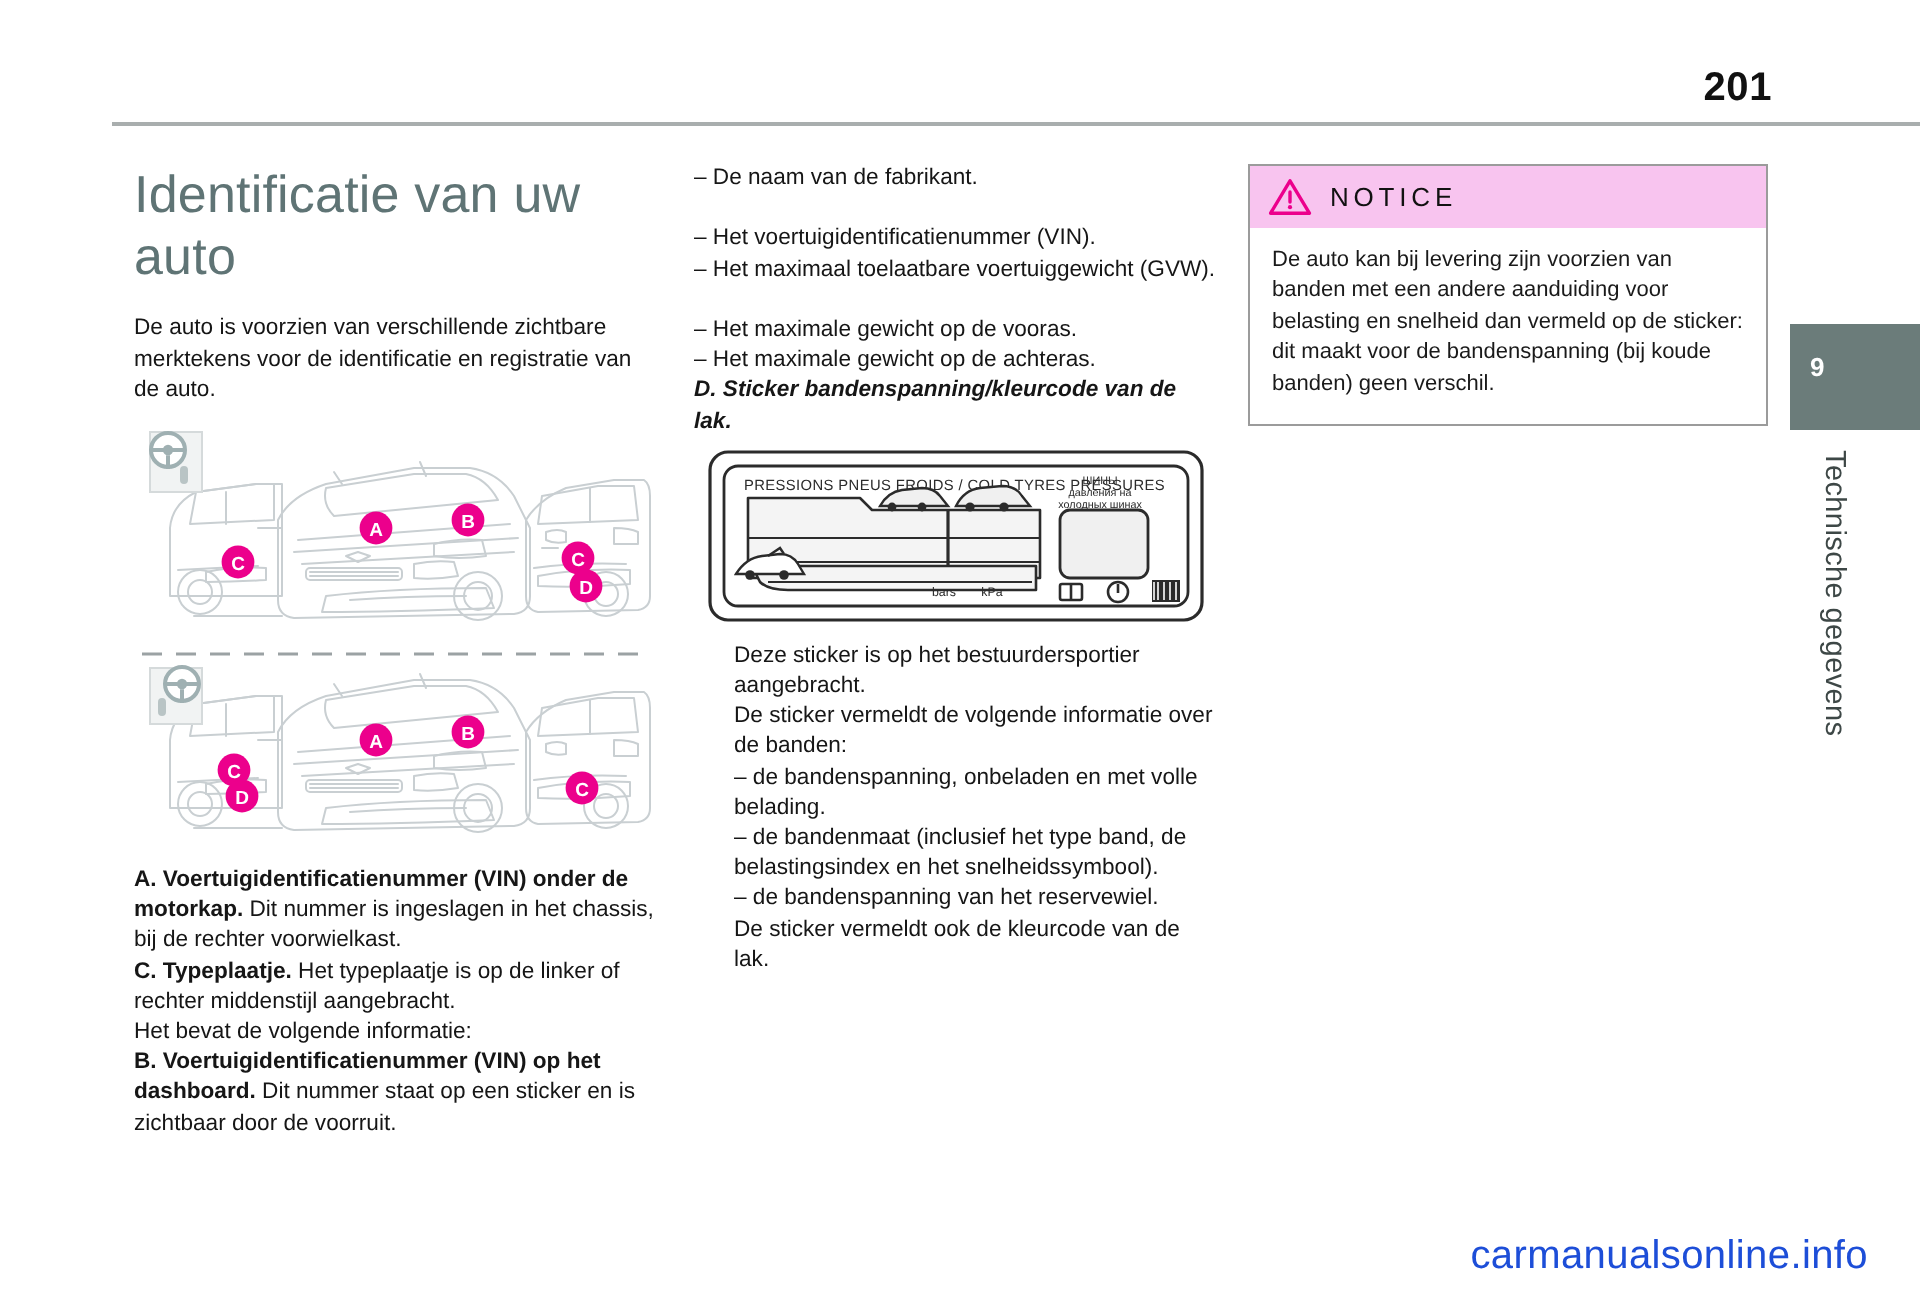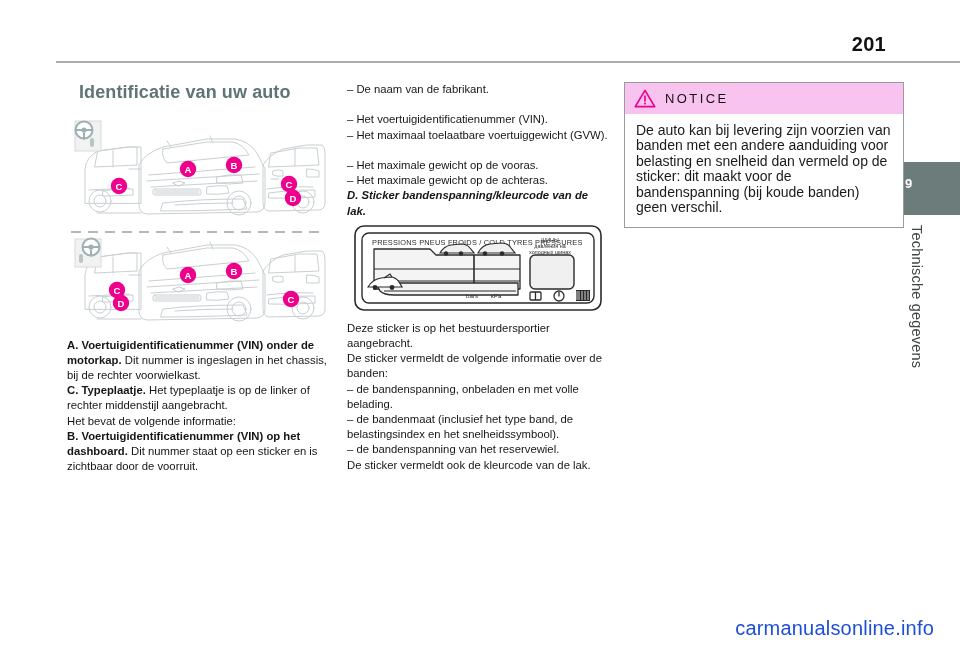--- a/index.html
+++ b/index.html
@@ -59,23 +59,23 @@
     letter-spacing: .2px;
   }
 
   
   .col { position: absolute; top: 82px; }
   #col-left  { left: 67px;  width: 262px; }
   #col-mid   { left: 347px; width: 262px; }
   #col-right { left: 624px; width: 252px; }
 
   h1#section-title {
-    margin: 0 0 13px 12px;
-    font-size: 18px;
-    font-weight: bold;
+    margin: 0 0 13px 0;
+    font-size: 26px;
+    font-weight: normal;
     color: #5f7475;
     letter-spacing: .1px;
     line-height: 1.2;
   }
 
   p.body, .body {
     margin: 0;
     font-size: 11.3px;
     line-height: 15.2px;
     color: #161616;
@@ -87,37 +87,37 @@
   #illus-1 { margin-top: 9px; }
   #illus-2 { margin-top: 2px; }
 
   #sticker-wrap { margin-top: 6px; margin-bottom: 10px; }
   #sticker-wrap svg { display: block; margin: 0 auto; }
 
   
   #notice-box {
     border: 1px solid #9b9b9b;
     background: #ffffff;
-    width: 280px;
+    width: 260px;
   }
   #notice-head {
     background: #f8c4ef;
     height: 31px;
     display: flex; align-items: center;
     padding-left: 9px;
   }
   #notice-icon { margin-right: 9px; display:block; }
   #notice-title {
     font-size: 13px;
     letter-spacing: 2.4px;
     color: #111;
   }
   #notice-body {
     padding: 9px 10px 12px 11px;
-    font-size: 14px;
+    font-size: 11px;
     line-height: 15.4px;
   }
 
   
   #watermark {
     position: absolute;
     right: 26px; bottom: 9px;
     font-size: 20px;
     color: #1d4ed8;
     letter-spacing: .2px;
@@ -133,20 +133,21 @@
 
   <div id="side-tab">
     <span id="side-tab-number">9</span>
   </div>
   <div id="side-tab-label">Technische gegevens</div>
 
   <div class="col" id="col-left">
 
     <h1 id="section-title">Identificatie van uw auto</h1>
 
+    <p class="body">De auto is voorzien van verschillende zichtbare merktekens voor de identificatie en registratie van de auto.</p>
 
     <svg class="illus" id="illus-1" viewBox="0 0 262 108">
       <g fill="none" stroke="#c9cfd2" stroke-width="1" stroke-linejoin="round" stroke-linecap="round">
 
         <path d="M18 86 L18 52 Q19 40 31 34 L61 30 L74 30 L74 86 Z"></path>
         <path d="M31 34 L61 30 L70 30 L70 48 L28 50 Z"></path>
         <path d="M46 34 L46 50"></path>
         <path d="M62 52 L74 52"></path>
         <ellipse cx="33" cy="84" rx="11" ry="11"></ellipse>
         <ellipse cx="33" cy="84" rx="6" ry="6"></ellipse>
@@ -372,21 +373,21 @@
           <circle cx="205" cy="71" r="5" fill="none" stroke="#2b2b2b" stroke-width="1.3"></circle>
           <path d="M205 67 V71.5" stroke="#2b2b2b" stroke-width="1.3"></path>
         </g>
         <g>
           <rect x="222" y="65" width="14" height="11" fill="#2b2b2b"></rect>
           <path d="M223 66 v9 M225 66 v9 M228 66 v9 M231 66 v9 M234 66 v9" stroke="#ffffff" stroke-width="0.8"></path>
         </g>
       </svg>
     </div>
 
-    <p class="body" style="white-space:pre-line;">Deze sticker is op het bestuurdersportier aangebracht.
+    <p class="body" style="white-space:pre-line;margin-left:20px;">Deze sticker is op het bestuurdersportier aangebracht.
 De sticker vermeldt de volgende informatie over de banden:
 –  de bandenspanning, onbeladen en met volle belading.
 –  de bandenmaat (inclusief het type band, de belastingsindex en het snelheidssymbool).
 –  de bandenspanning van het reservewiel.
 De sticker vermeldt ook de kleurcode van de lak.</p>
   </div>
 
   <div class="col" id="col-right">
     <div id="notice-box">
       <div id="notice-head">

